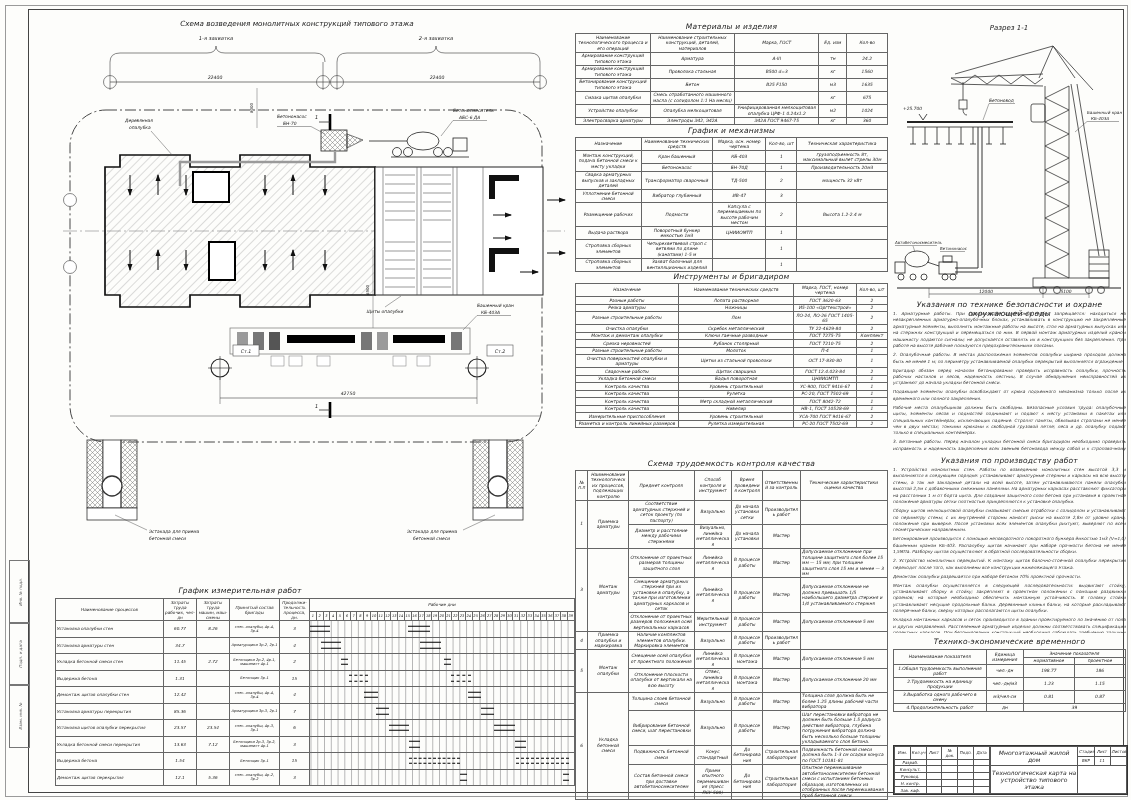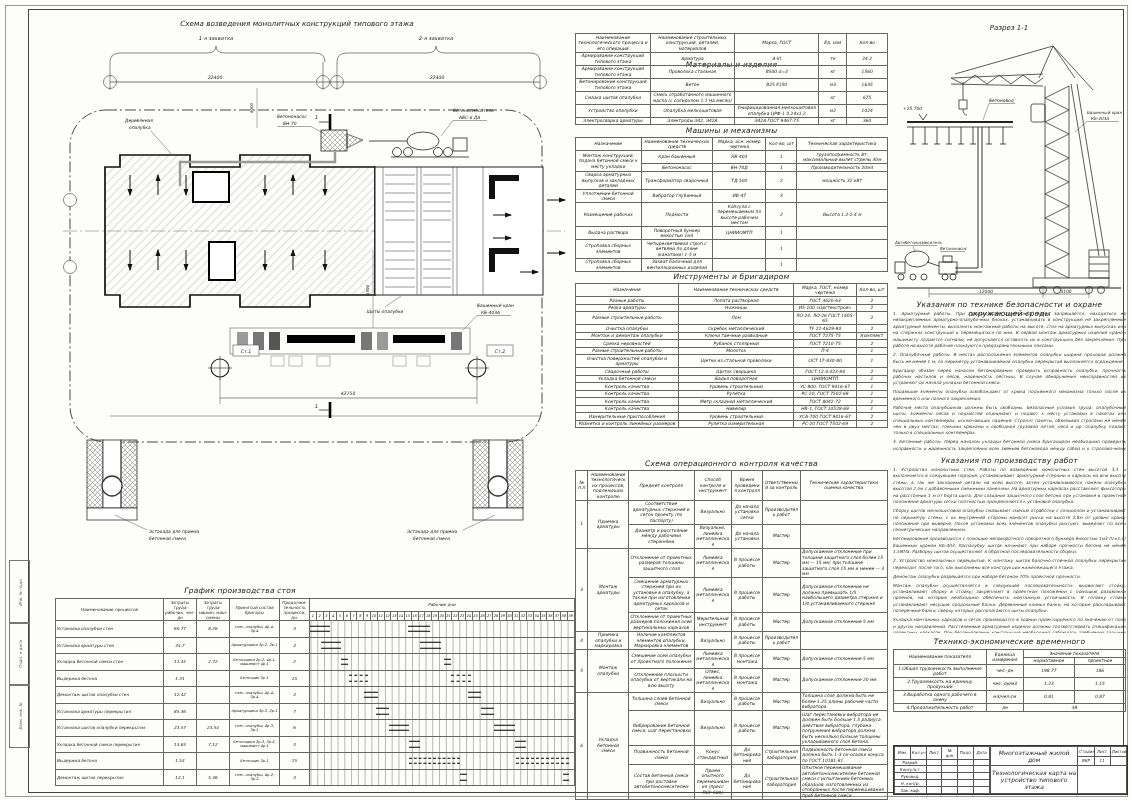--- a/index.html
+++ b/index.html
@@ -257,21 +257,21 @@
       <rect x="464" y="430" width="18" height="68" fill="#fff"></rect>
       <rect x="482" y="430" width="16" height="68" fill="url(#xhatch)"></rect>
       <rect x="448" y="498" width="50" height="12" fill="#fff"></rect>
       <circle cx="473" cy="476" r="10" fill="#fff" stroke-width="1.3"></circle>
     </g>
     <line x1="470" y1="505" x2="438" y2="520" stroke="#555" stroke-width="0.5"></line>
     <text x="382" y="523" font-size="4.4">Эстакада для приема</text>
     <text x="388" y="530" font-size="4.4">бетонной смеси</text>
   </svg>
 
-  <div class="sect-title" style="left:575px;top:22px;width:313px;margin-top:38px;">Материалы и изделия</div>
+  <div class="sect-title" style="left:575px;top:22px;width:313px;">Материалы и изделия</div>
   <div style="position:absolute;left:575px;top:33px;width:313px;">
     <table class="t">
       <colgroup>
           <col style="width:24%">
           <col style="width:27%">
           <col style="width:27%">
           <col style="width:9%">
           <col style="width:13%">
         </colgroup>
       <thead>
@@ -323,21 +323,21 @@
             <td>Электросварка арматуры</td>
             <td>Электроды Э42, Э42А</td>
             <td>Э42А ГОСТ 9467-75</td>
             <td>кг</td>
             <td>360</td>
           </tr>
         </tbody>
     </table>
   </div>
 
-  <div class="sect-title" style="left:575px;top:126px;width:313px;">Машины и механизмы</div>
+  <div class="sect-title" style="left:575px;top:126px;width:313px;">График и механизмы</div>
   <div style="position:absolute;left:575px;top:137px;width:313px;">
     <table class="t">
       <colgroup>
           <col style="width:21%">
           <col style="width:23%">
           <col style="width:17%">
           <col style="width:10%">
           <col style="width:29%">
         </colgroup>
       <thead>
@@ -520,21 +520,21 @@
           <tr>
             <td>Разметка и контроль линейных размеров</td>
             <td>Рулетка измерительная</td>
             <td>РС-20 ГОСТ 7502-69</td>
             <td>2</td>
           </tr>
         </tbody>
     </table>
   </div>
 
-  <div class="sect-title" style="left:575px;top:459px;width:313px;">Схема операционного контроля качества</div>
+  <div class="sect-title" style="left:575px;top:459px;width:313px;">Схема трудоемкость контроля качества</div>
   <div style="position:absolute;left:575px;top:470px;width:313px;">
     <table class="t qc">
       <colgroup>
           <col style="width:4%">
           <col style="width:13%">
           <col style="width:21%">
           <col style="width:12%">
           <col style="width:10%">
           <col style="width:12%">
           <col style="width:28%">
@@ -889,21 +889,21 @@
       </tr>
       <tr>
         <td rowspan="2" class="big">Технологическая карта на устройство типового этажа</td>
         <td colspan="3" rowspan="2"></td>
       </tr>
       <tr></tr>
     </tbody>
       </table>
   </div>
 
-  <div class="sect-title" style="left:60px;top:586px;width:360px;">График производства стоя</div>
+  <div class="sect-title" style="left:60px;top:586px;width:360px;">График измерительная работ</div>
   <div style="position:absolute;left:55px;top:598px;">
     <table class="gt">
       <colgroup>
         <col style="width:108px">
           <col style="width:33px">
           <col style="width:33px">
           <col style="width:50px">
           <col style="width:30px">
       </colgroup>
       <thead>

